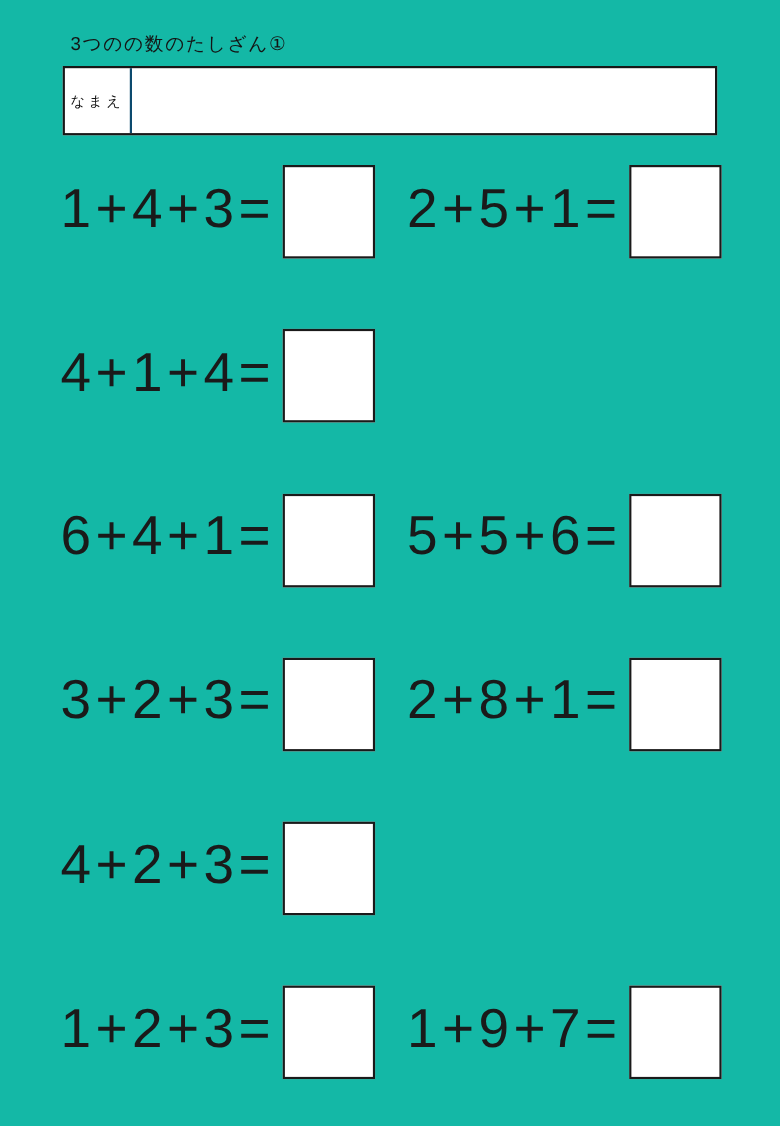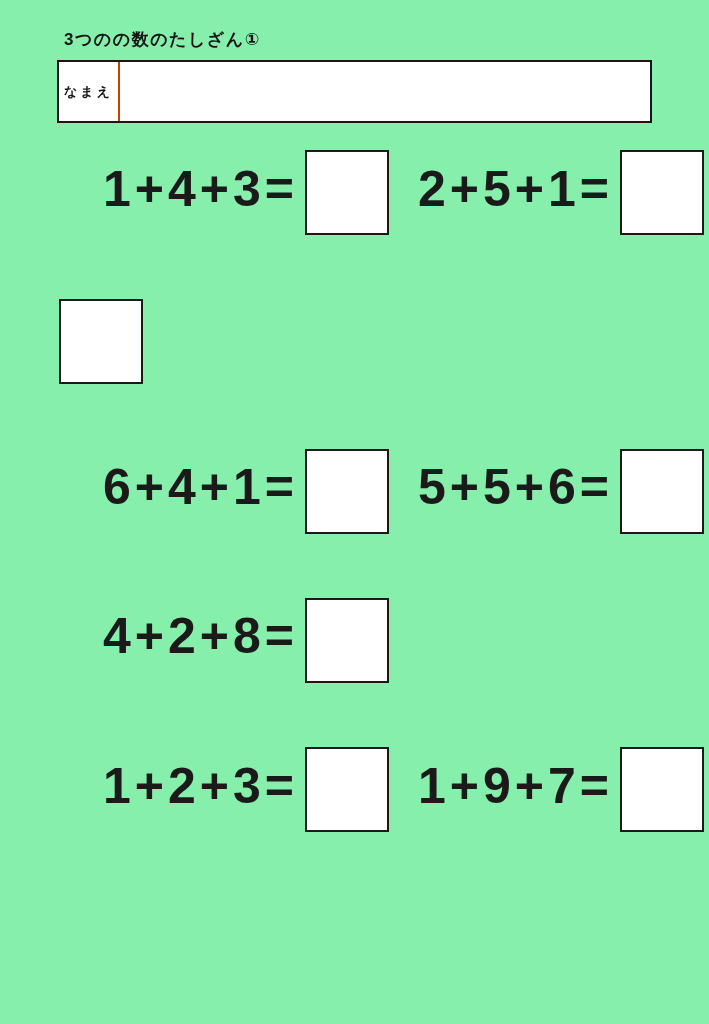--- a/index.html
+++ b/index.html
@@ -11,22 +11,21 @@
     width: 709px;
     height: 1024px;
     position: relative;
     font-family: "Liberation Sans", "DejaVu Sans", sans-serif;
     color: #1a1a1a;
     overflow: hidden;
   }
   .page {
     position: absolute;
     inset: 0;
-    background: #86efac;
-    font-weight: bold;
+    background: #14b8a6;
   }
   .title {
     position: absolute;
     left: 64px;
     top: 28px;
     font-size: 17px;
     letter-spacing: 1.5px;
     color: #141414;
     white-space: nowrap;
   }
@@ -36,21 +35,21 @@
     top: 60px;
     width: 595px;
     height: 63px;
     border: 2px solid #171717;
     box-sizing: border-box;
     display: flex;
     background: #ffffff;
   }
   .name-label-cell {
     width: 61px;
-    border-right: 2px solid #c2410c;
+    border-right: 2px solid #0c4a6e;
     box-sizing: border-box;
     display: flex;
     align-items: center;
     justify-content: center;
     font-size: 13px;
     letter-spacing: 3px;
     color: #141414;
   }
   .name-input-cell {
     flex: 1;
@@ -65,21 +64,20 @@
     height: 149.3px;
     align-items: flex-start;
   }
   .problem {
     display: flex;
     align-items: center;
     height: 85px;
   }
   .problem.col-left {
     width: 315px;
-    margin-left: 48px;
   }
   .equation {
     display: inline-block;
     width: 198px;
     font-size: 50px;
     line-height: 1;
     letter-spacing: 4px;
     color: #1a1a1a;
     white-space: nowrap;
     transform: translateY(-4px);
@@ -113,39 +111,50 @@
         <div class="answer-box"></div>
       </div>
       <div class="problem col-right">
         <span class="equation">2+5+1=</span>
         <div class="answer-box"></div>
       </div>
     </div>
 
     <div class="problem-row">
       <div class="problem col-right">
+        <span class="equation">4+1+4=</span>
         <div class="answer-box"></div>
       </div>
     </div>
 
     <div class="problem-row">
       <div class="problem col-left">
         <span class="equation">6+4+1=</span>
         <div class="answer-box"></div>
       </div>
       <div class="problem col-right">
         <span class="equation">5+5+6=</span>
         <div class="answer-box"></div>
       </div>
     </div>
 
+    <div class="problem-row">
+      <div class="problem col-left">
+        <span class="equation">3+2+3=</span>
+        <div class="answer-box"></div>
+      </div>
+      <div class="problem col-right">
+        <span class="equation">2+8+1=</span>
+        <div class="answer-box"></div>
+      </div>
+    </div>
 
     <div class="problem-row">
       <div class="problem col-left">
-        <span class="equation">4+2+8=</span>
+        <span class="equation">4+2+3=</span>
         <div class="answer-box"></div>
       </div>
     </div>
 
     <div class="problem-row">
       <div class="problem col-left">
         <span class="equation">1+2+3=</span>
         <div class="answer-box"></div>
       </div>
       <div class="problem col-right">

